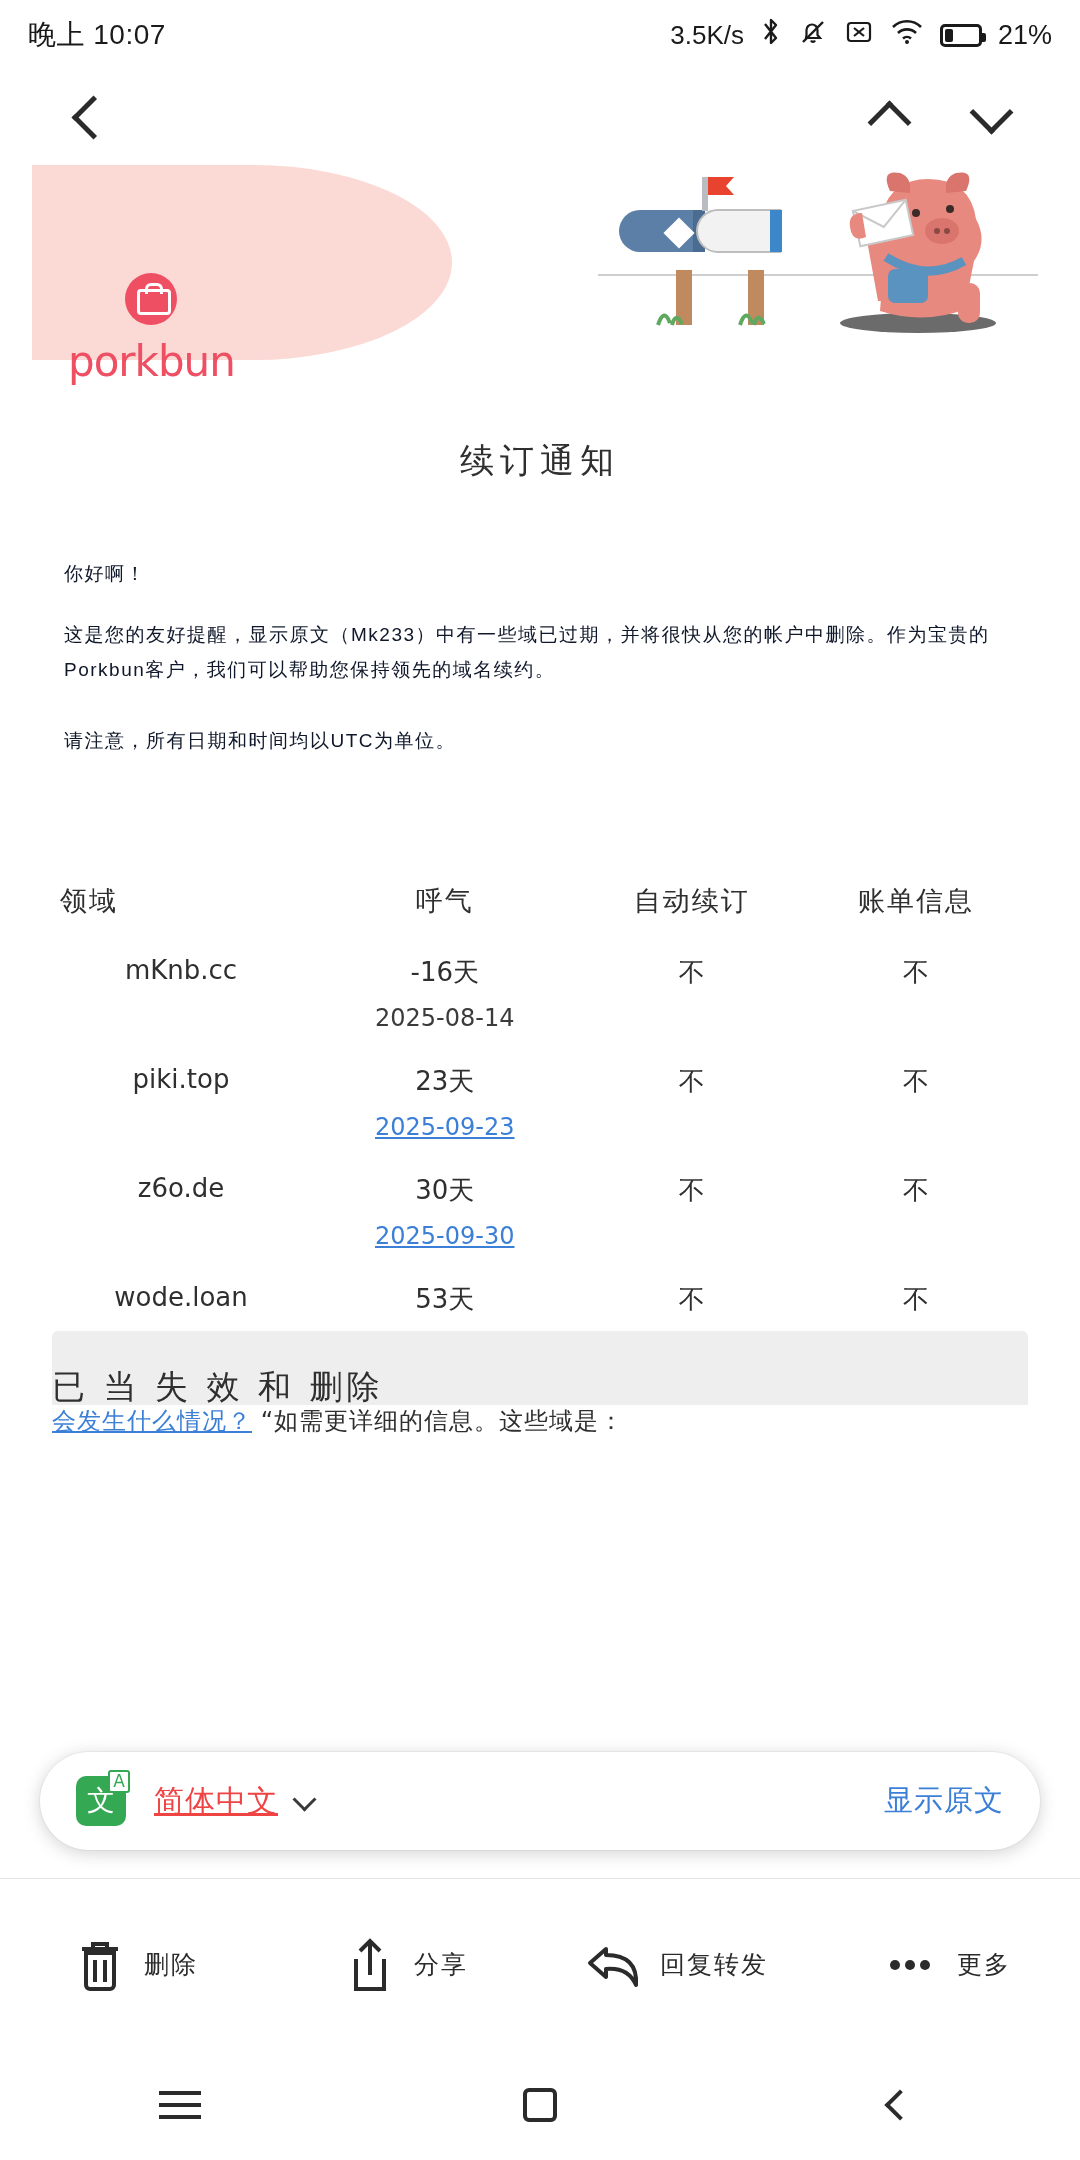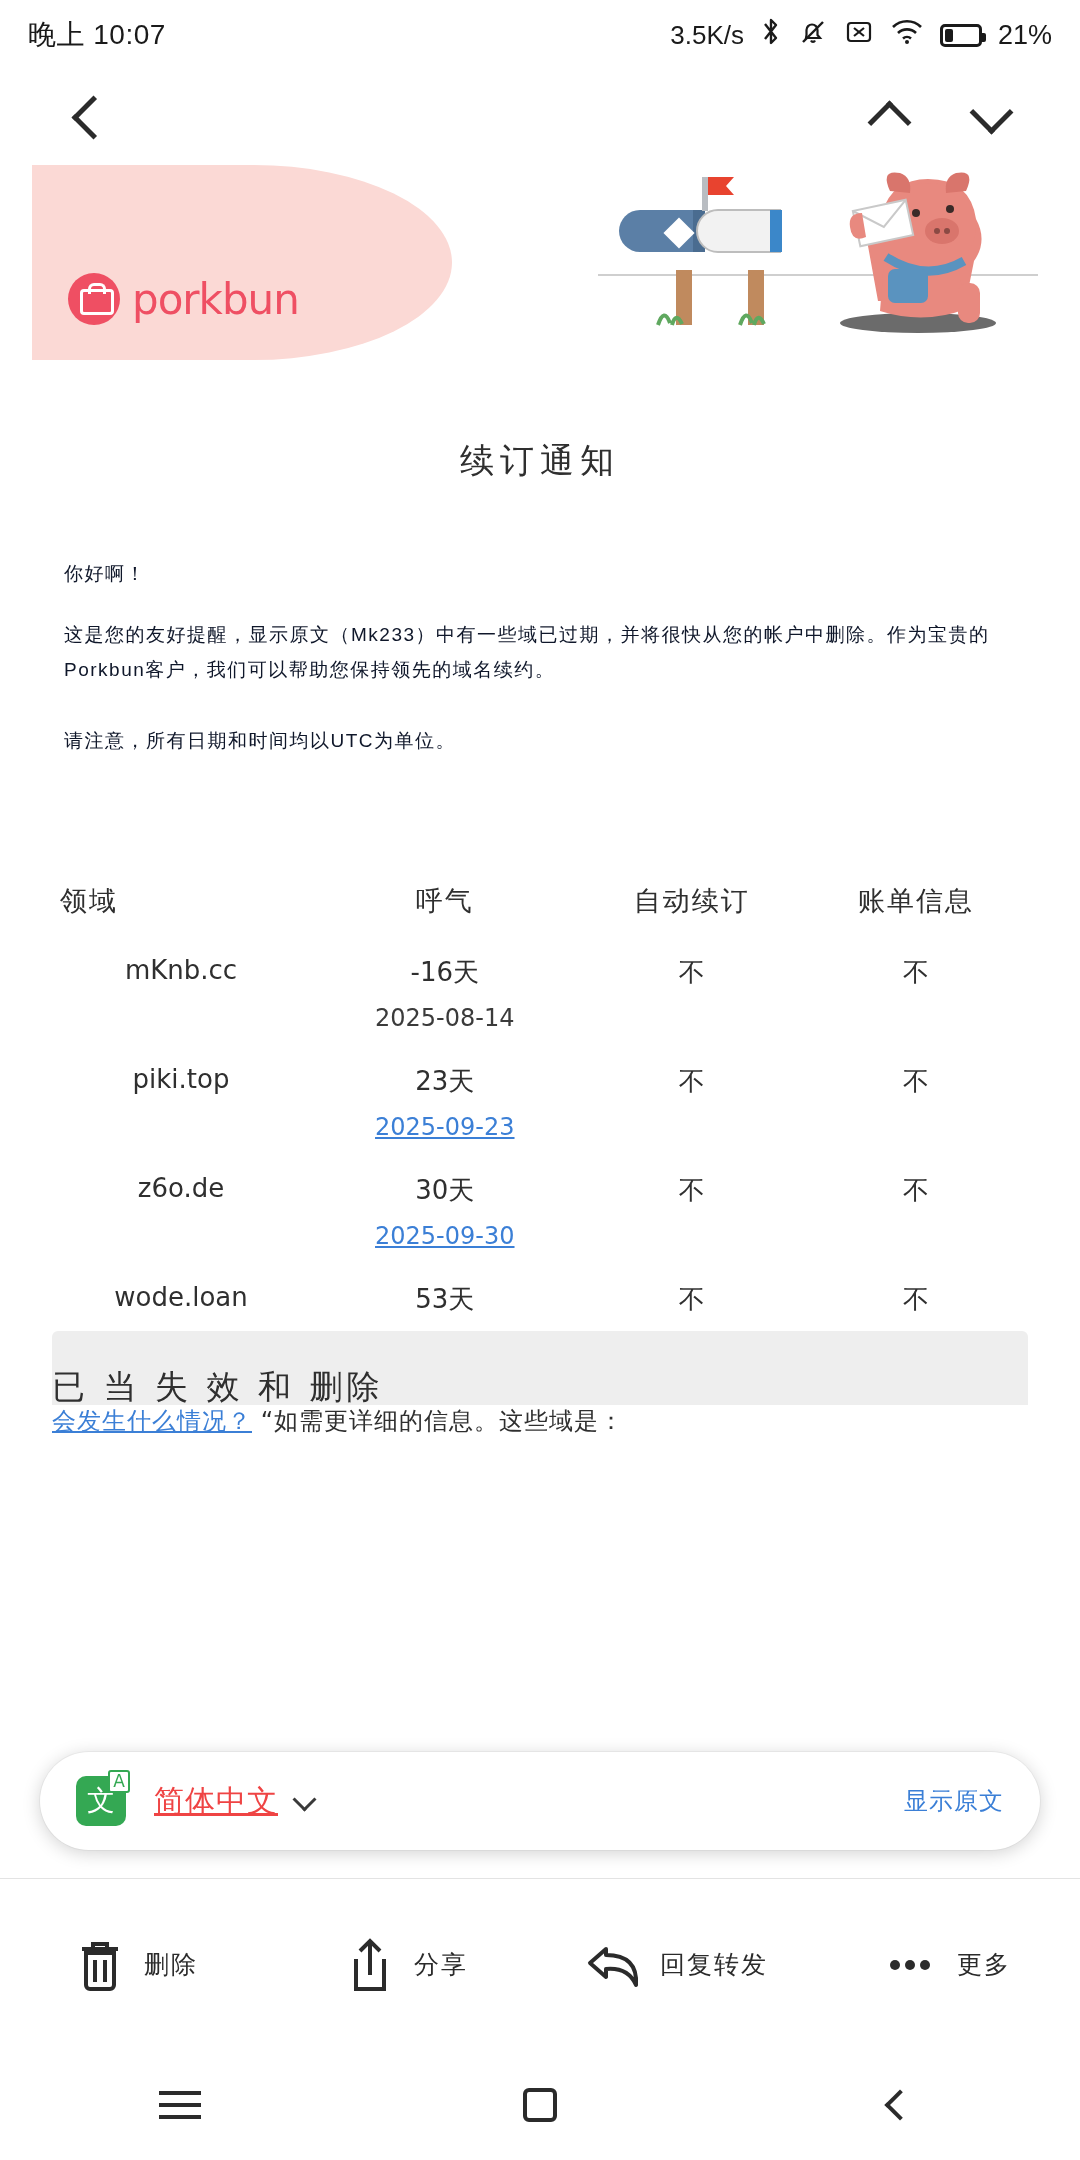--- a/index.html
+++ b/index.html
@@ -106,20 +106,21 @@
     background: #fbd9d5;
     border-top-right-radius: 200px 98px;
     border-bottom-right-radius: 200px 98px;
   }
   .logo-wrap {
     position: absolute;
     left: 36px; top: 108px;
     display: flex;
     align-items: center;
     gap: 12px;
+    flex-direction: column;
   }
   .logo-circle {
     width: 52px; height: 52px;
     border-radius: 50%;
     background: #ef4f63;
     position: relative;
   }
   .logo-circle:before {
     content: "";
     position: absolute;
@@ -278,21 +279,21 @@
     content: "";
     position: absolute;
     width: 14px; height: 14px;
     border-left: 3px solid #3a3a3a;
     border-bottom: 3px solid #3a3a3a;
     transform: rotate(-45deg);
     left: 2px; top: 1px;
   }
   .show-original {
     margin-left: auto;
-    font-size: 24px;
+    font-size: 29px;
     color: #3b7fd6;
     font-family: "DejaVu Sans", sans-serif;
     letter-spacing: 1px;
   }
 
   
   .toolbar {
     position: absolute;
     left: 0; right: 0;
     top: 1878px;

